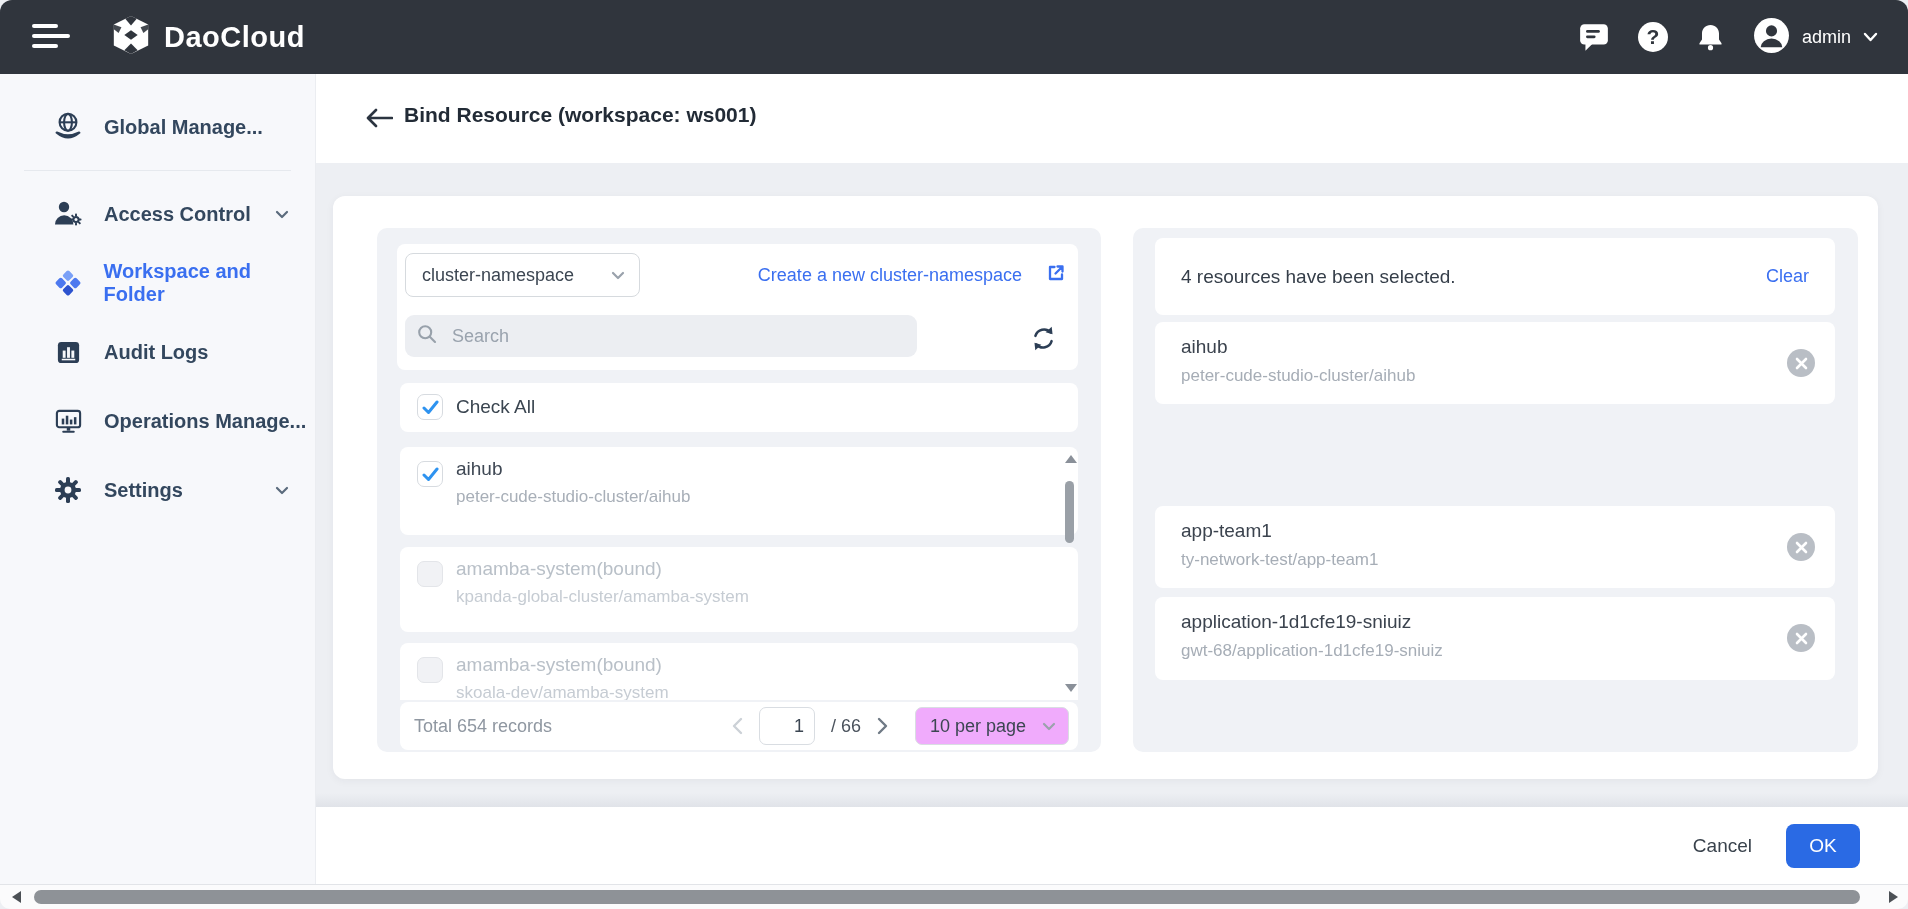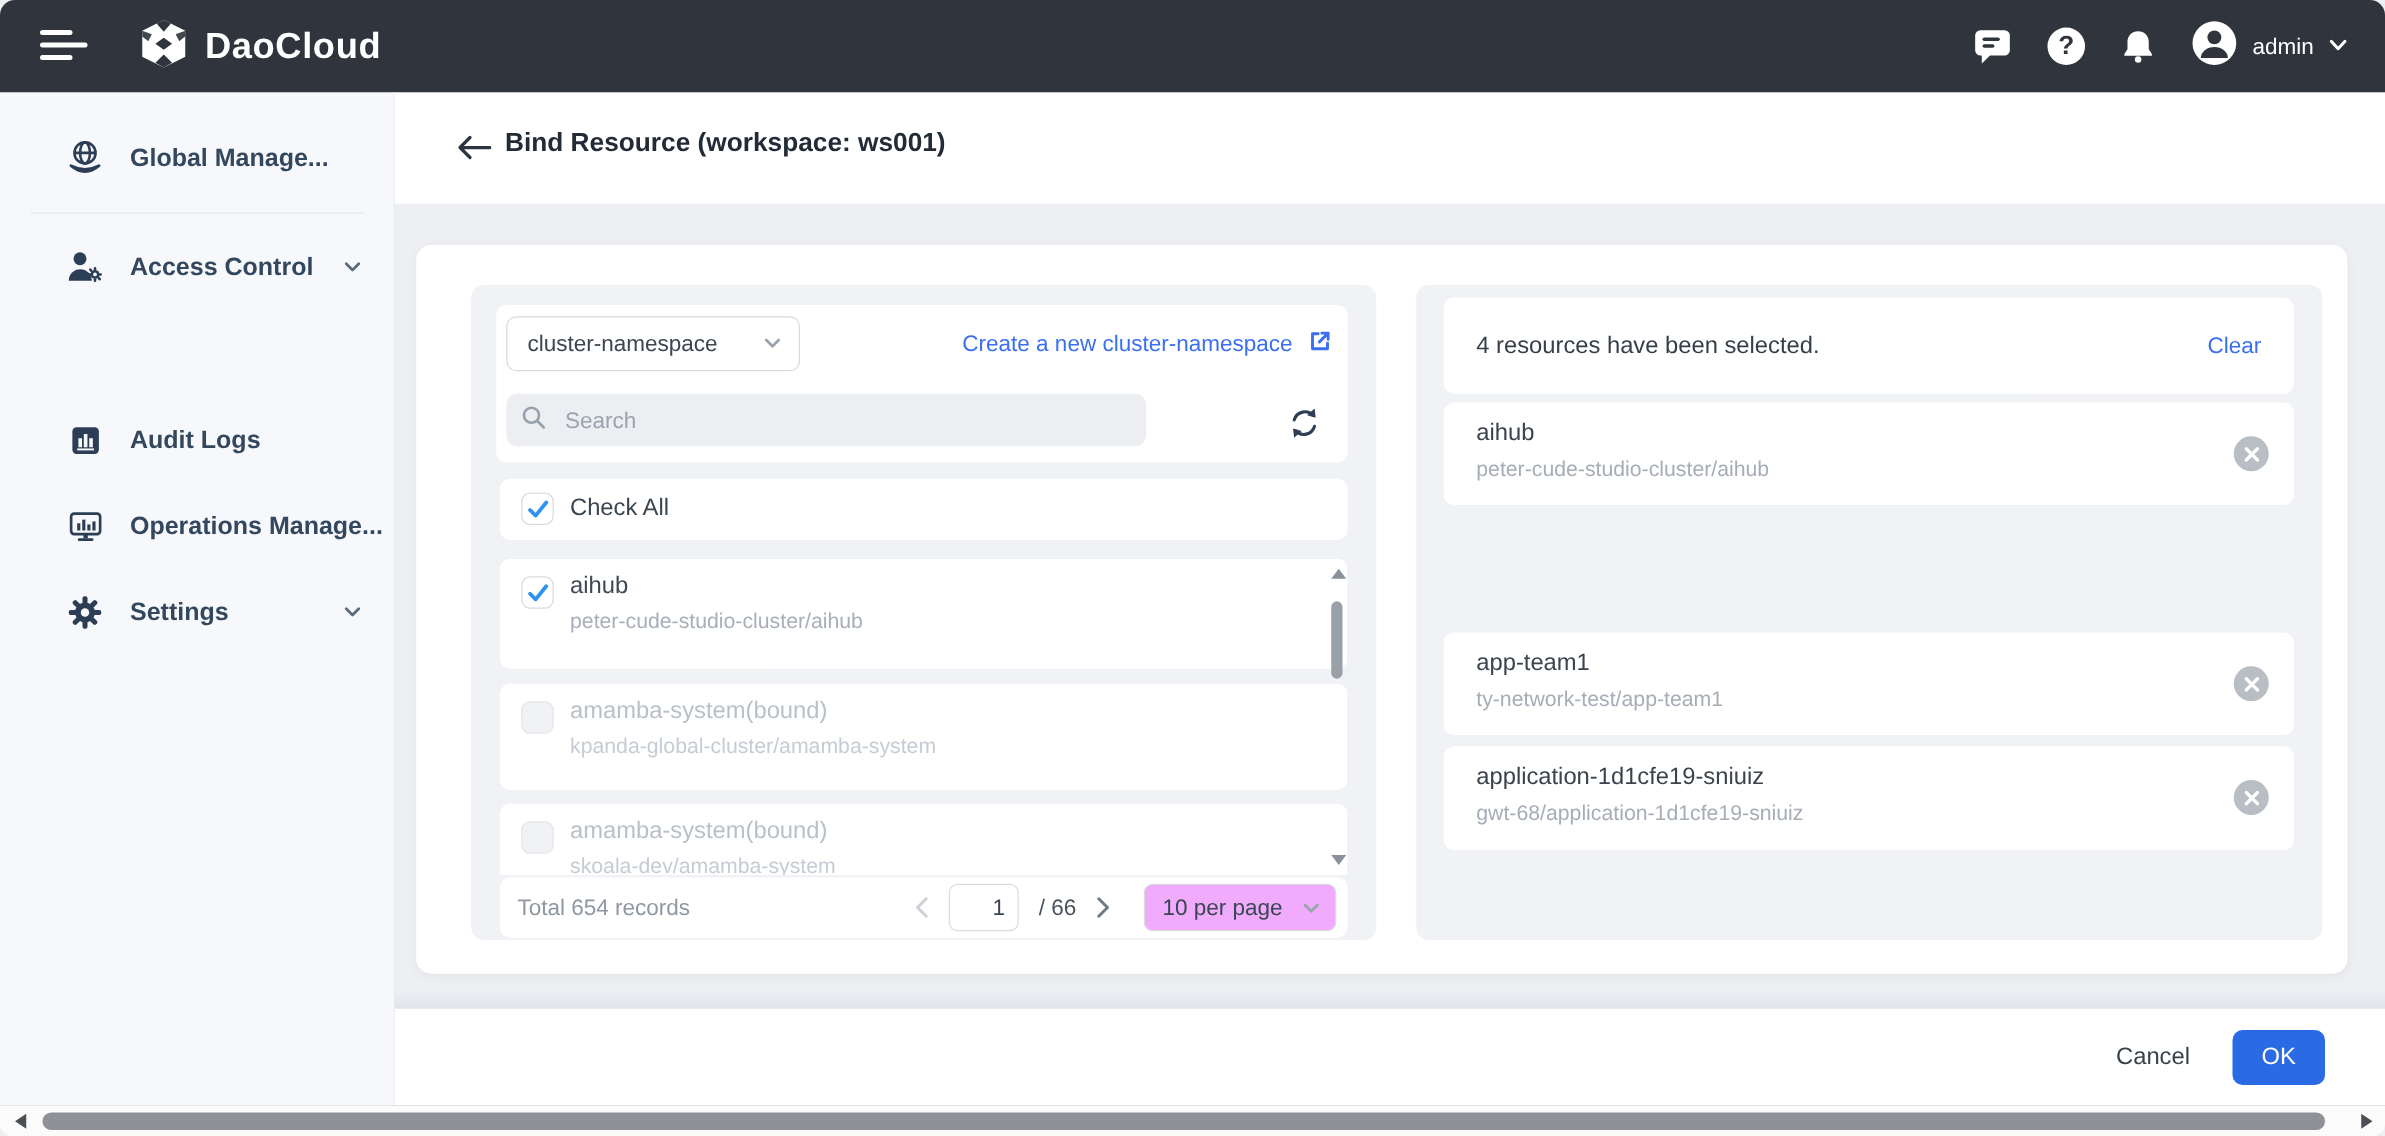--- a/index.html
+++ b/index.html
@@ -47,21 +47,21 @@
   .card{position:absolute;left:17px;top:33px;width:1545px;height:583px;background:#fff;border-radius:12px;box-shadow:0 2px 8px rgba(30,40,60,.05);}
   .panel{position:absolute;top:32px;height:524px;background:var(--panel_bg);border-radius:10px;}
   .panel.left{left:44px;width:724px;}
   .panel.right{left:800px;width:725px;}
 
   
   .topcard{position:absolute;left:20px;top:16px;width:681px;height:126px;background:#fff;border-radius:8px;}
   .select-box{position:absolute;left:8px;top:9px;width:235px;height:44px;border:1px solid #d6dade;border-radius:8px;background:#fff;
     display:flex;align-items:center;justify-content:space-between;padding:0 14px 0 16px;cursor:pointer;}
   .select-box .sel-txt{font-size:18px;color:#3c4652;}
-  .create-link{position:absolute;right:12px;top:0;height:62px;display:flex;align-items:center;gap:12px;cursor:pointer;}
+  .create-link{position:absolute;right:12px;top:0;height:62px;display:flex;align-items:center;gap:24px;cursor:pointer;}
   .create-link span{color:var(--accent);font-size:18px;}
   .searchbar{position:absolute;left:8px;top:71px;width:512px;height:42px;background:#eceef2;border-radius:9px;
     display:flex;align-items:center;padding:0 12px;gap:15px;}
   .searchbar input{border:none;outline:none;background:transparent;font-size:18px;color:#3c4652;width:100%;}
   .searchbar input::placeholder{color:#9aa3ae;}
   .refresh-btn{position:absolute;left:633px;top:81px;width:28px;height:28px;cursor:pointer;color:var(--icon_navy);}
 
   .checkall-card{position:absolute;left:23px;top:155px;width:678px;height:49px;background:#fff;border-radius:8px;}
   .cb{position:absolute;width:26px;height:26px;background:#fff;border:1.5px solid #d7dbe0;border-radius:7px;
     display:flex;align-items:center;justify-content:center;cursor:pointer;}
@@ -215,20 +215,33 @@
         </svg>
       </span>
       <span class="lbl">Access Control</span>
       <span class="side-chev">
         <svg width="14" height="9" viewBox="0 0 14 9">
             <polyline points="2,2 7,7 12,2" fill="none" stroke="#5b6b7d" stroke-width="2.2" stroke-linecap="round" stroke-linejoin="round"></polyline>
           </svg>
       </span>
     </div>
 
+    <div class="side-item active" style="top:181px">
+      <span class="nav-icon">
+        <svg width="30" height="30" viewBox="0 0 32 32">
+          <g transform="rotate(45 16 16)">
+            <rect x="6" y="6" width="9" height="9" rx="2" fill="#7aa0f7"></rect>
+            <rect x="17" y="6" width="9" height="9" rx="2" fill="#4d79ef"></rect>
+            <rect x="6" y="17" width="9" height="9" rx="2" fill="#4d79ef"></rect>
+            <rect x="17" y="17" width="9" height="9" rx="2" fill="#2d53cf"></rect>
+          </g>
+        </svg>
+      </span>
+      <span class="lbl">Workspace and Folder</span>
+    </div>
 
     <div class="side-item" style="top:250px">
       <span class="nav-icon">
         <svg width="27" height="27" viewBox="0 0 28 28">
           <rect x="3" y="3" width="22" height="22" rx="3.5" fill="currentColor"></rect>
           <g fill="#f7f8fb">
             <rect x="8" y="12" width="3" height="7.5"></rect>
             <rect x="12.5" y="8.5" width="3" height="11"></rect>
             <rect x="17" y="12" width="3" height="7.5"></rect>
             <rect x="7" y="20.5" width="14" height="1.6"></rect>

